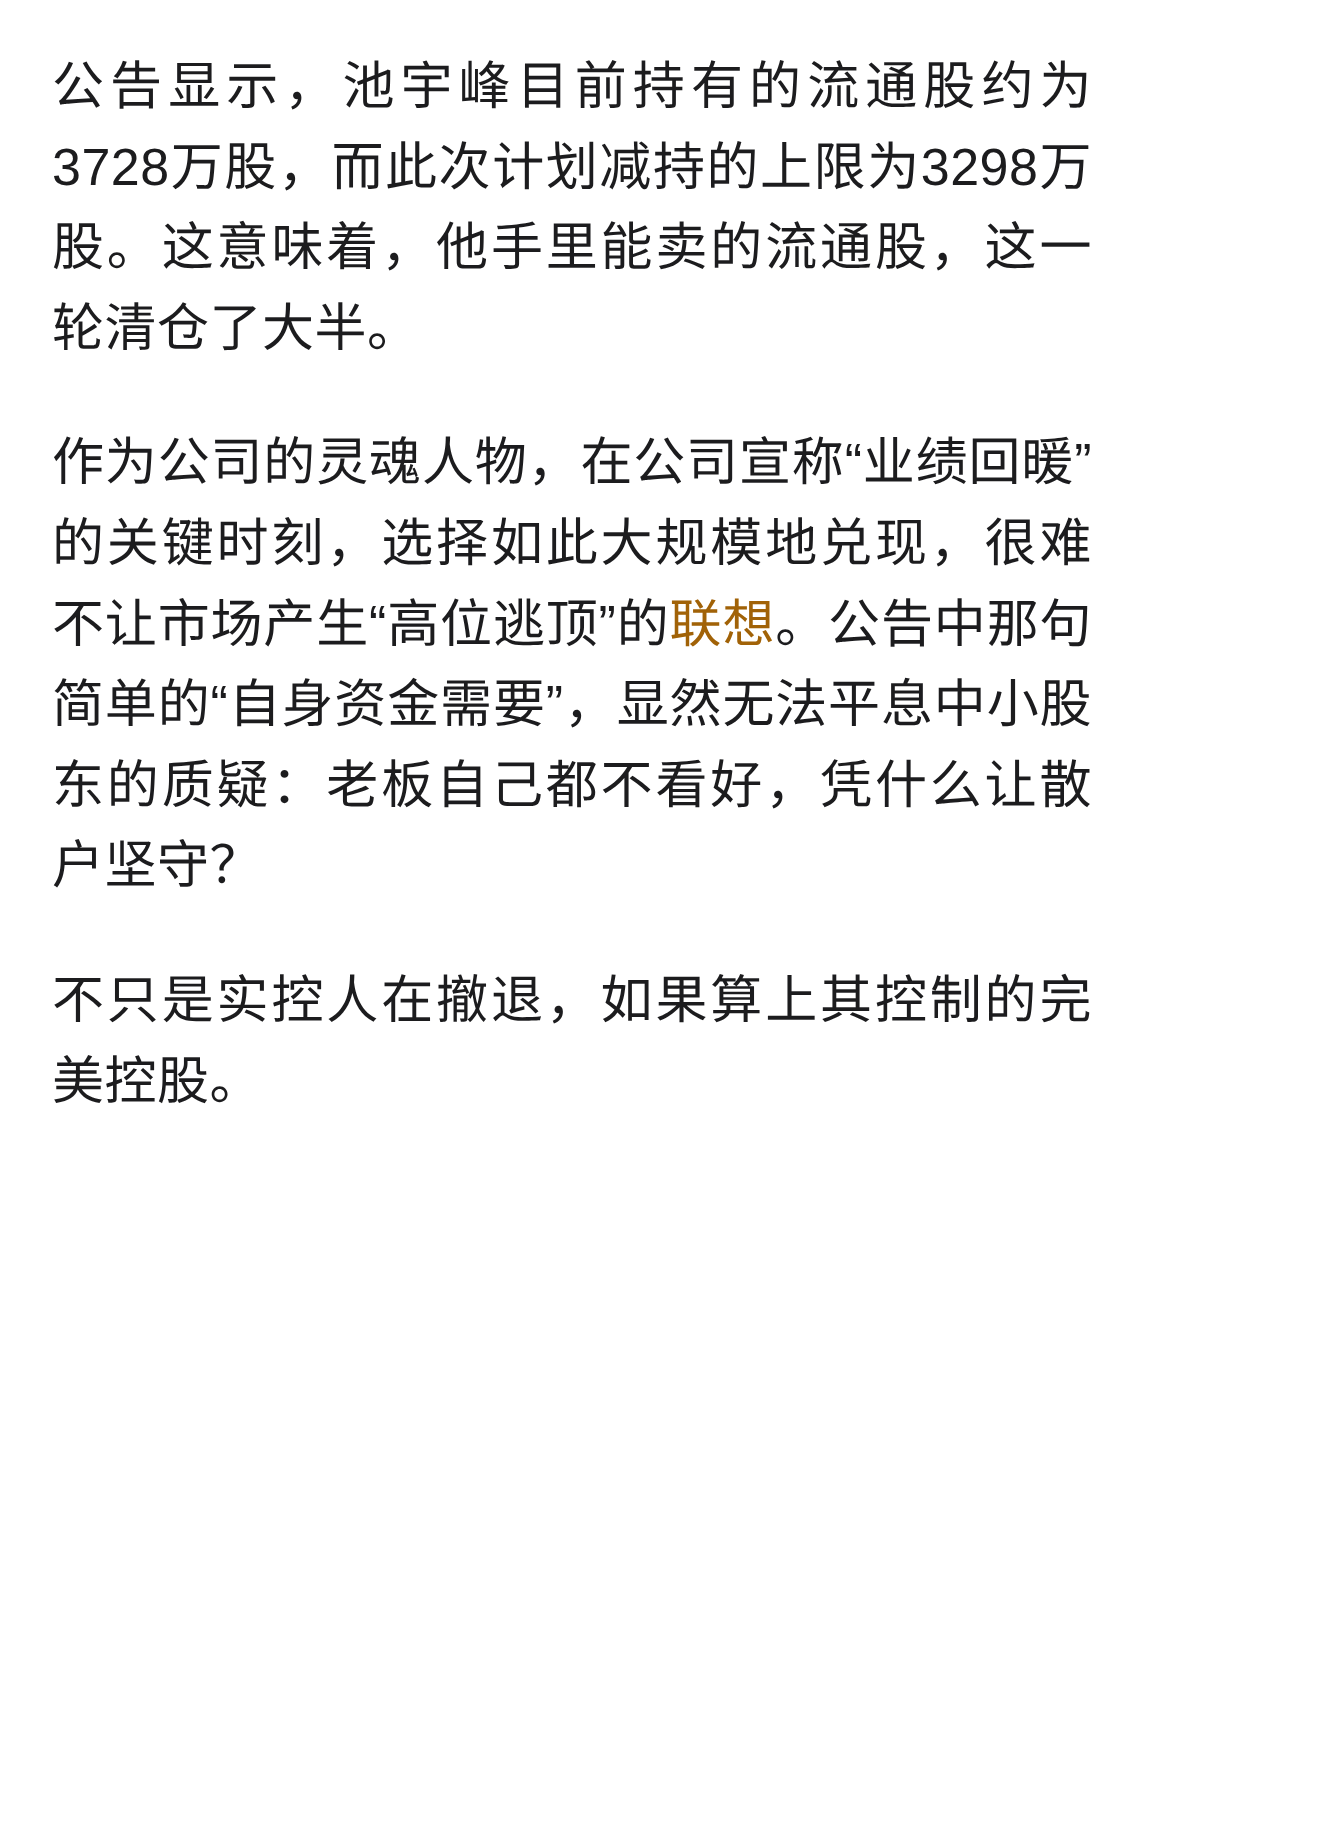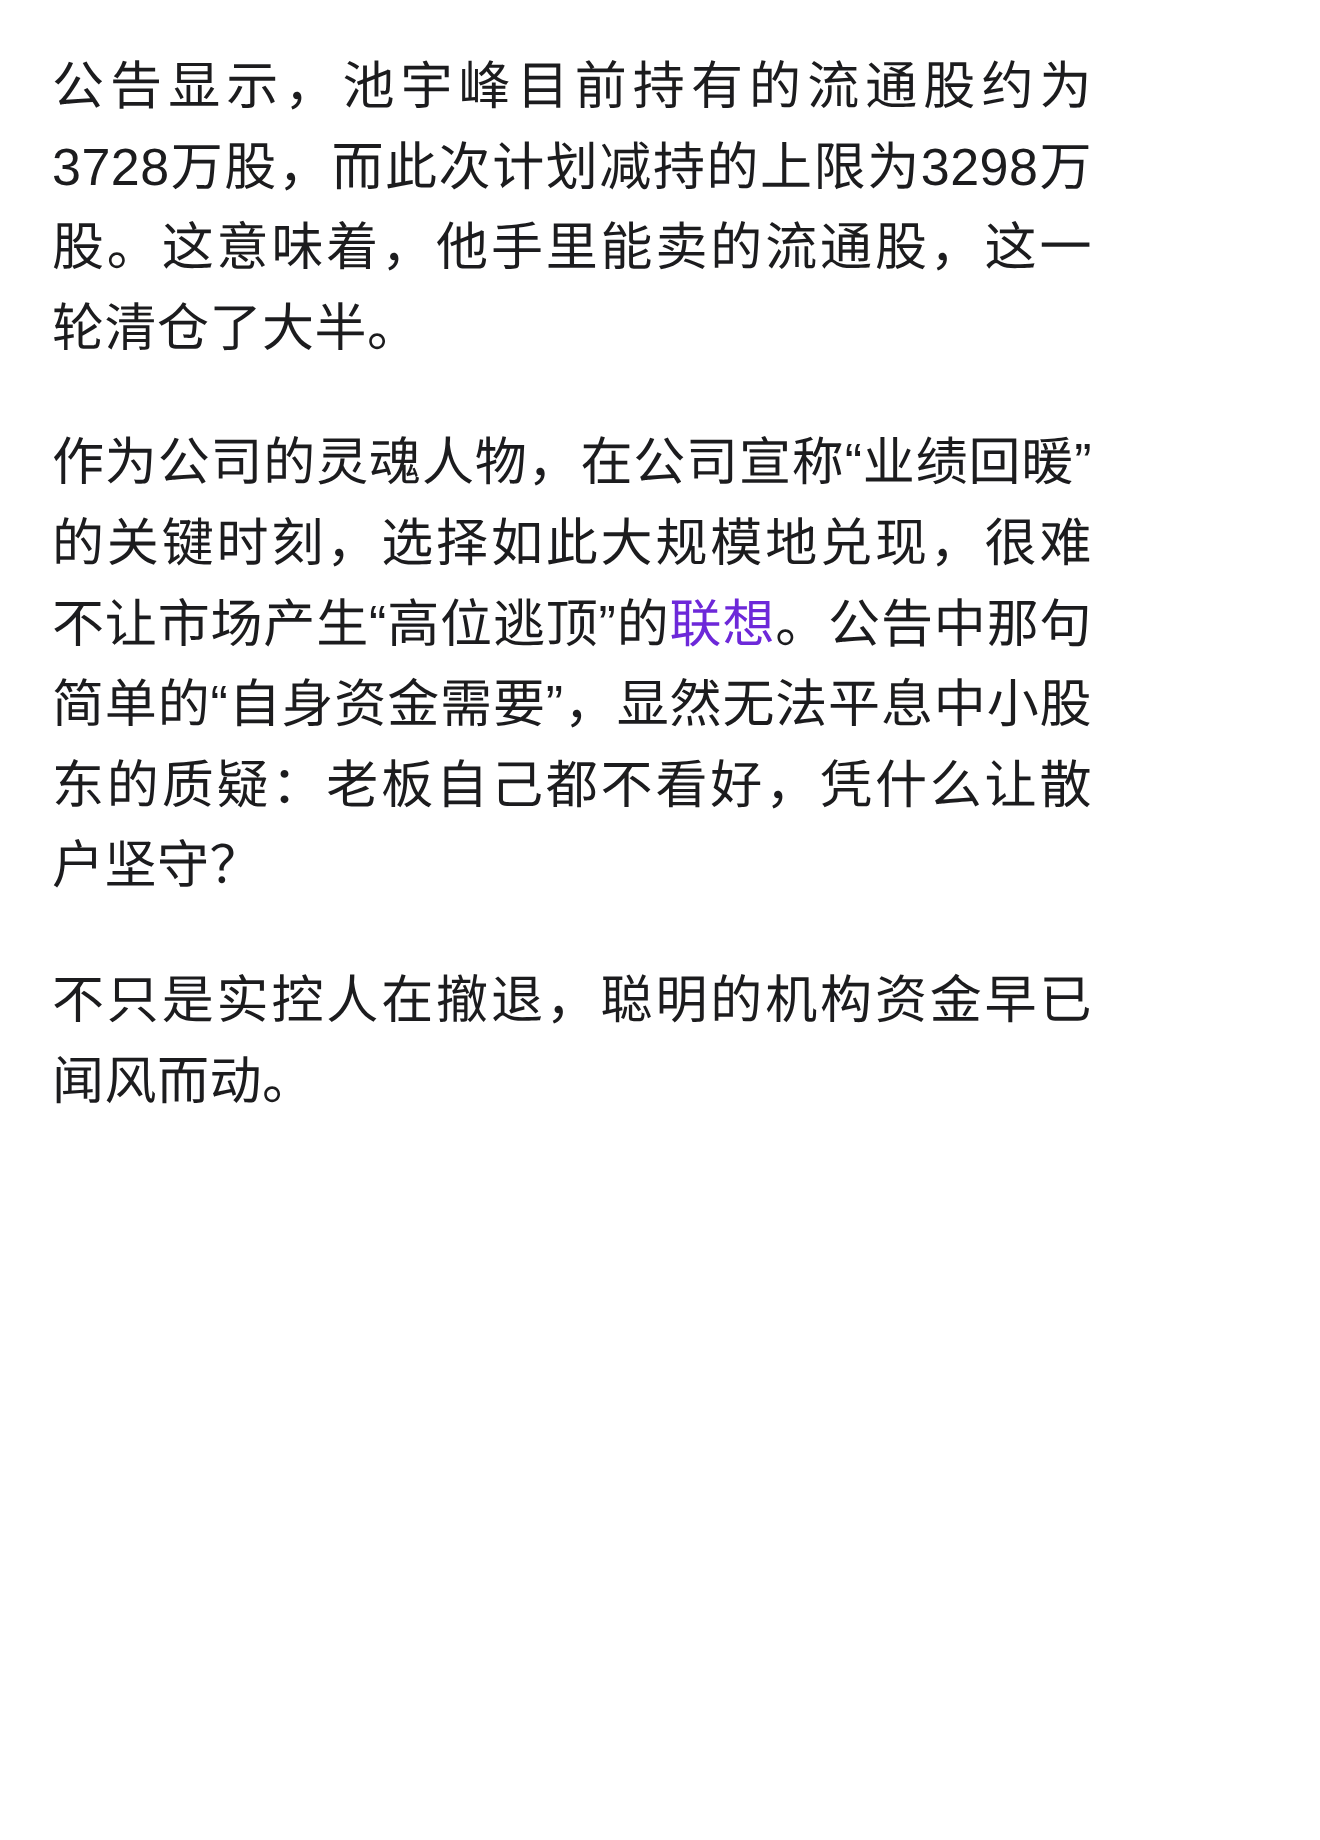--- a/index.html
+++ b/index.html
@@ -27,30 +27,30 @@
     margin: 0 0 54px 0;
     text-align: justify;
     text-justify: inter-ideograph;
     color: #1c1c1e;
     font-weight: 400;
   }
   .para:last-child {
     margin-bottom: 0;
   }
   .link {
-    color: #6d28d9;
+    color: #a16207;
     text-decoration: none;
     cursor: pointer;
   }
 </style>
 </head>
 <body>
 
 <div class="article">
 
   <p class="para">公告显示，池宇峰目前持有的流通股约为3728万股，而此次计划减持的上限为3298万股。这意味着，他手里能卖的流通股，这一轮清仓了大半。</p>
 
 
   <p class="para"><span>作为公司的灵魂人物，在公司宣称“业绩回暖”的关键时刻，选择如此大规模地兑现，很难不让市场产生“高位逃顶”的</span><a class="link" href="#">联想</a><span>。公告中那句简单的“自身资金需要”，显然无法平息中小股东的质疑：老板自己都不看好，凭什么让散户坚守？</span></p>
 
-  <p class="para">不只是实控人在撤退，聪明的机构资金早已闻风而动。</p>
+  <p class="para">不只是实控人在撤退，如果算上其控制的完美控股。</p>
 
 </div>
 
 </body></html>

